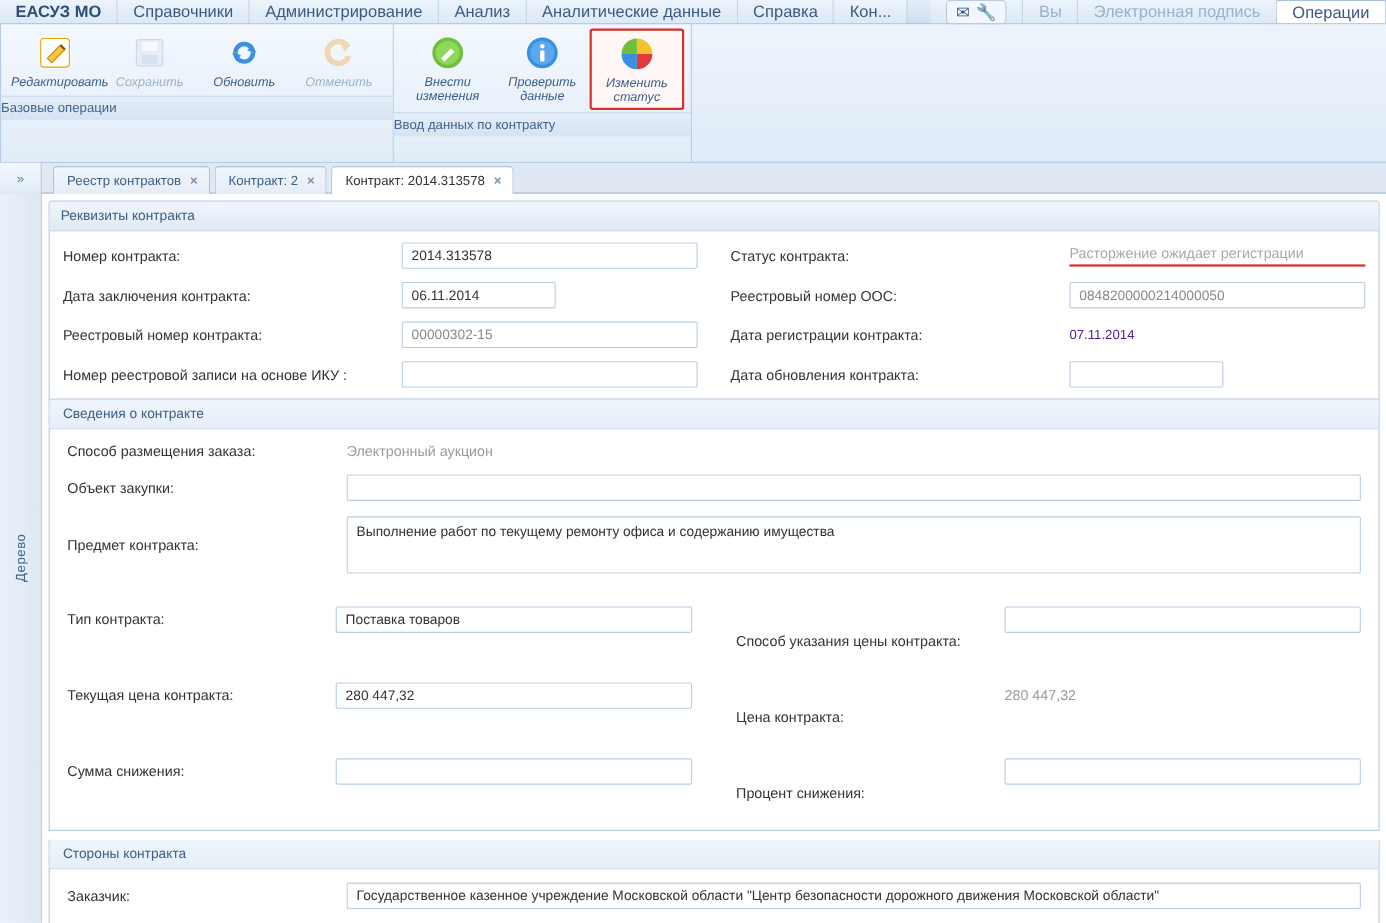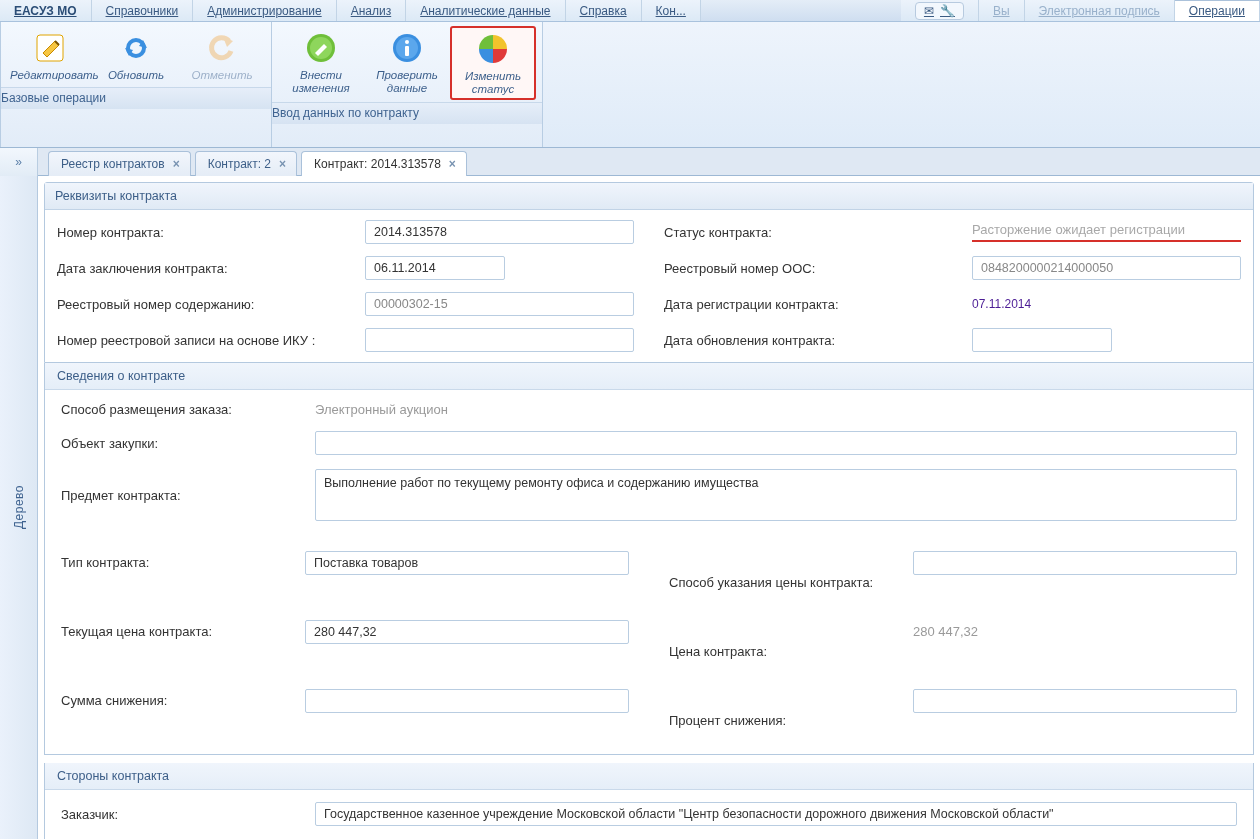--- a/index.html
+++ b/index.html
@@ -1,20 +1,20 @@
 <!DOCTYPE html>
 <html><head>
 <meta charset="utf-8">
 <style>
   * { box-sizing: border-box; margin: 0; padding: 0; font-family: Arial, Helvetica, sans-serif; }
   body { background: #fff; font-size: 12px; color: #333; overflow: hidden; }
   
   
   .mini-header { height: 22px; background: linear-gradient(#e4edf7,#cfdef0); border-bottom: 1px solid #a9c2dd; display: flex; align-items: stretch; position: relative; }
-  .mini-header .mh-item { padding: 8px 14px; display: flex; align-items: center; border-right: 1px solid #c2d4e6; font-size: 12px; color: #3a5a82; cursor: pointer; background: linear-gradient(#ecf3fb,#dce9f6); text-decoration: underline; }
+  .mini-header .mh-item { padding: 8px 14px; display: flex; align-items: center; border-right: 1px solid #c2d4e6; font-size: 15px; color: #3a5a82; cursor: pointer; background: linear-gradient(#ecf3fb,#dce9f6); }
   .mini-header .mh-item.bold { font-weight: bold; color: #2b4d76; }
   .mini-header .mh-right { position: absolute; right: 0; top: 0; height: 100%; display: flex; align-items: stretch; }
   .mini-header .mh-dim { color: #99b1cb; }
   .icon-pill { background: #f2f7fd; border: 1px solid #b7cadf; border-radius: 4px; padding: 1px 8px; display: inline-flex; align-items: center; gap: 6px; }
   
   
   .ribbon { background: linear-gradient(#eef4fc, #dfebf8); border-bottom: 1px solid #9db8d4; display: flex; }
   .ribbon-group { border: 1px solid #b8cde3; border-top: none; border-bottom: none; background: linear-gradient(#f3f8fe,#e2ecf8); margin-right: 0; display: flex; flex-direction: column; }
   .ribbon-group + .ribbon-group { border-left: none; }
   .ribbon-group .rg-body { display: flex; padding: 4px 6px 2px 6px; font-style: italic; }
@@ -99,20 +99,30 @@
       <div class="ribbon-btn">
         <div class="ico">
           <svg viewBox="0 0 34 34">
               <rect x="4" y="4" width="26" height="26" rx="3" fill="#fff" stroke="#e0a400"></rect>
               <path d="M10 22 L22 10 L26 14 L14 26 Z" fill="#f7c642" stroke="#c88a00"></path>
               <path d="M22 10 L26 14" stroke="#7a5200" stroke-width="2"></path>
             </svg>
         </div>
         <div class="lbl">Редактировать</div>
       </div>
+      <div class="ribbon-btn disabled">
+        <div class="ico">
+          <svg viewBox="0 0 34 34">
+              <rect x="5" y="5" width="24" height="24" rx="2" fill="#d7e4f2" stroke="#9ab5d1"></rect>
+              <rect x="10" y="7" width="14" height="8" fill="#fff"></rect>
+              <rect x="10" y="19" width="14" height="8" fill="#b7cbe1"></rect>
+            </svg>
+        </div>
+        <div class="lbl">Сохранить</div>
+      </div>
       <div class="ribbon-btn">
         <div class="ico">
           <svg viewBox="0 0 34 34">
               <path d="M9 17 A8 8 0 0 1 25 17" fill="none" stroke="#3a8fe0" stroke-width="4"></path>
               <path d="M25 17 A8 8 0 0 1 9 17" fill="none" stroke="#3a8fe0" stroke-width="4"></path>
               <path d="M24 9 L28 17 L20 15 Z" fill="#3a8fe0"></path>
               <path d="M10 25 L6 17 L14 19 Z" fill="#3a8fe0"></path>
             </svg>
         </div>
         <div class="lbl">Обновить</div>
@@ -206,21 +216,21 @@
             </div>
           <div class="fld">
               <label>Дата заключения контракта:</label>
               <input class="txt" style="max-width: 140px;" value="06.11.2014">
             </div>
           <div class="fld">
               <label>Реестровый номер ООС:</label>
               <input class="txt ro" value="0848200000214000050" style="">
             </div>
           <div class="fld">
-              <label>Реестровый номер содержанию:</label>
+              <label>Реестровый номер контракта:</label>
               <input class="txt ro" value="00000302-15" style="">
             </div>
           <div class="fld">
               <label>Дата регистрации контракта:</label>
               <span class="static" style="color:#4c1d95;">07.11.2014</span>
             </div>
           <div class="fld">
               <label>Номер реестровой записи на основе ИКУ :</label>
               <input class="txt" value="" style="">
             </div>

